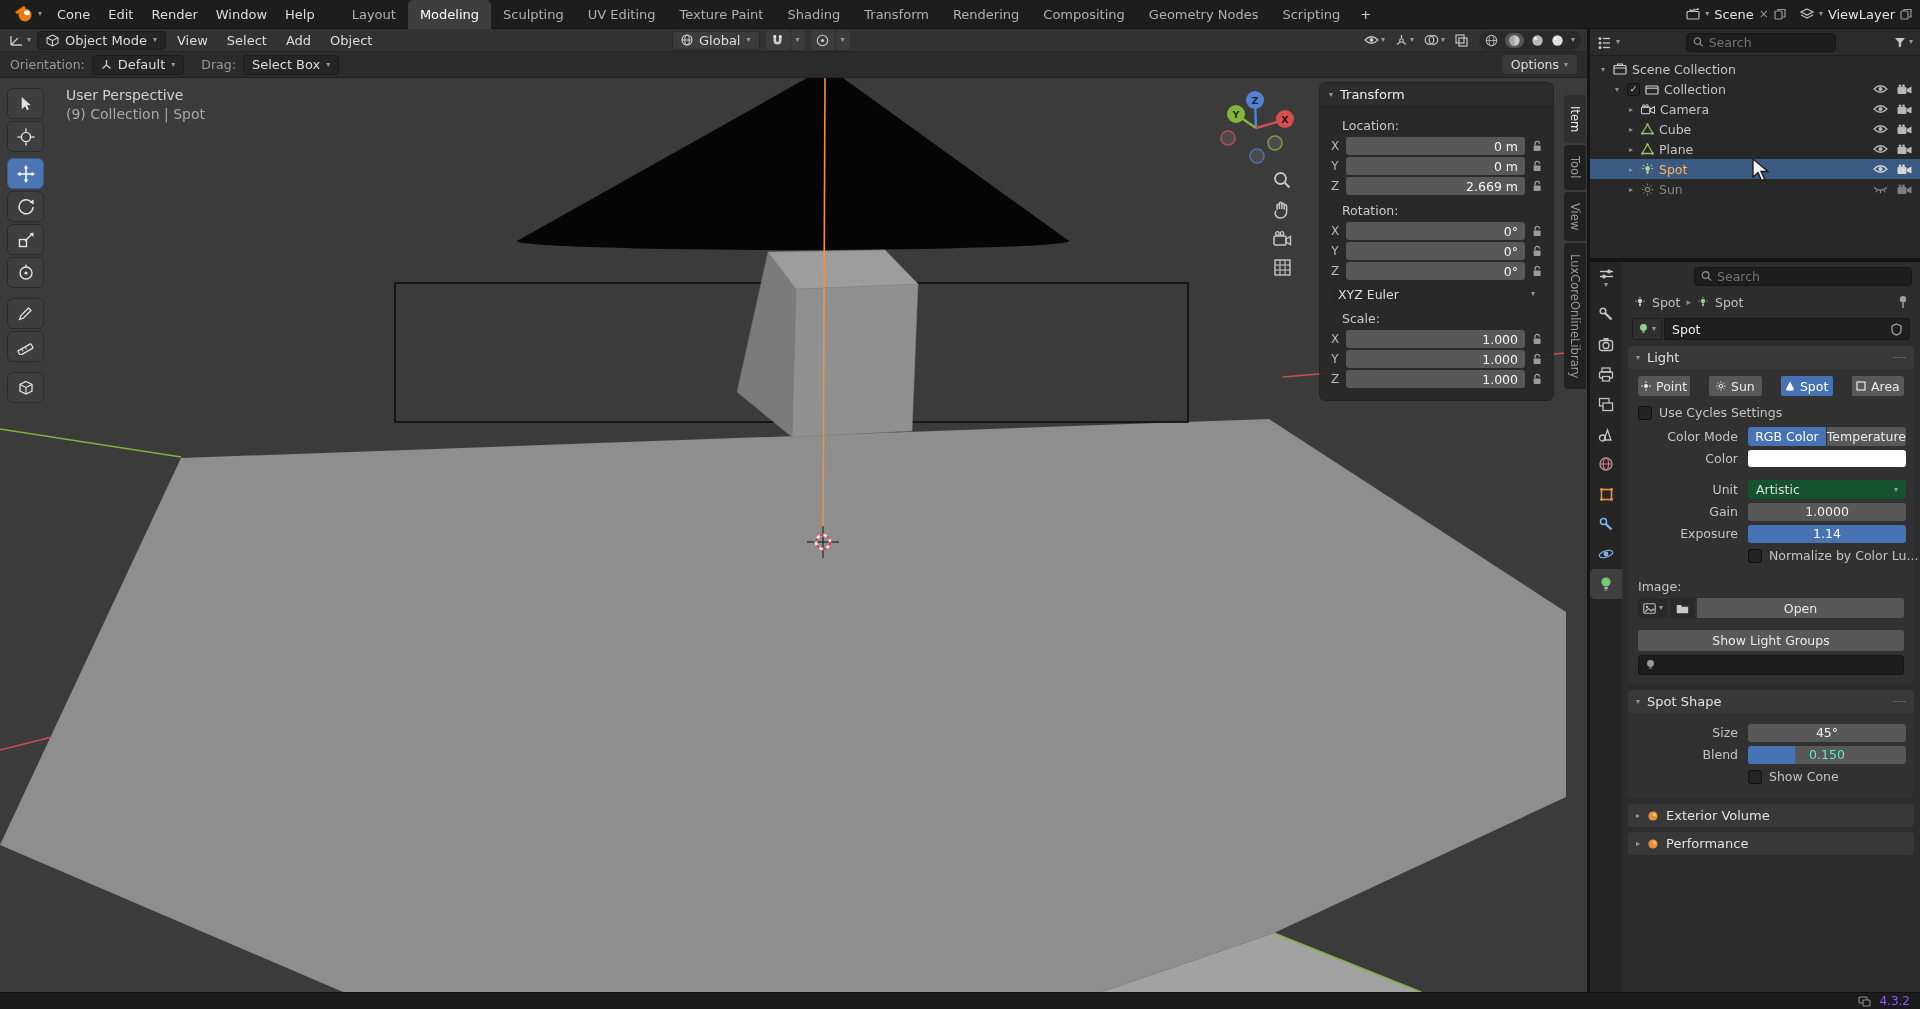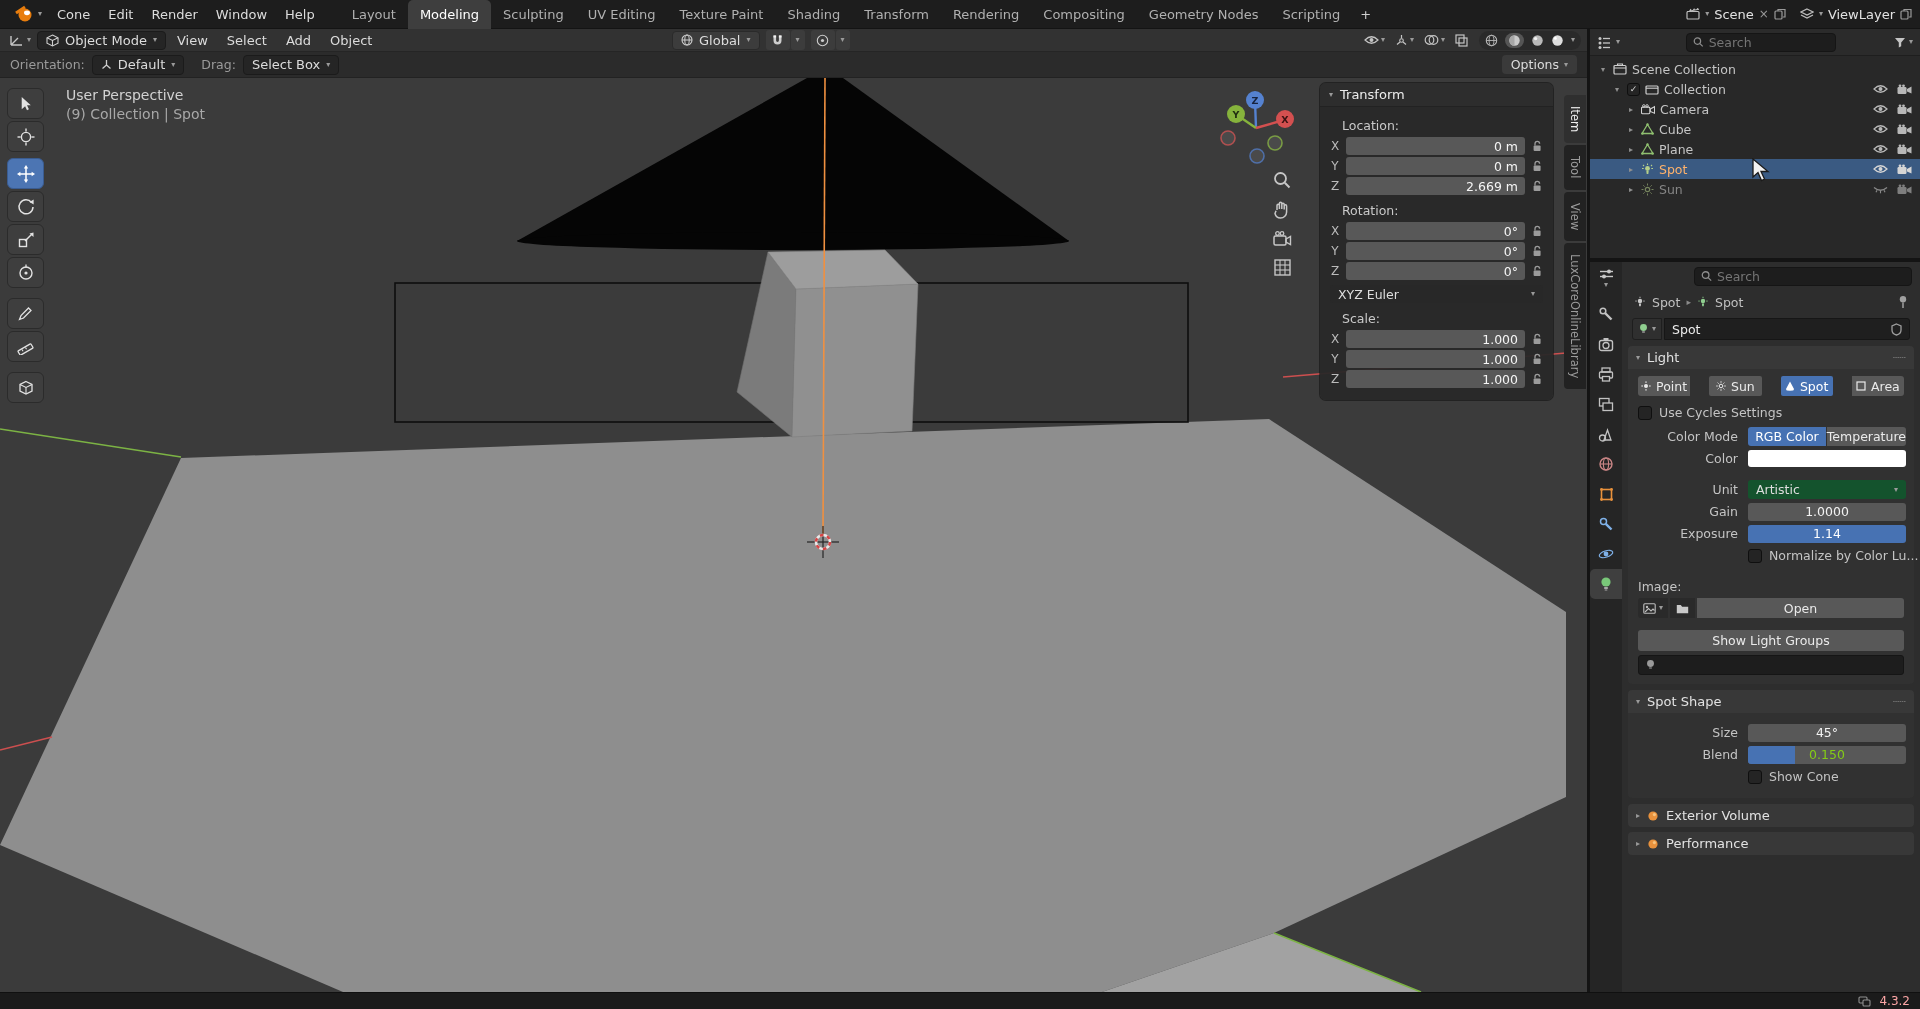--- a/index.html
+++ b/index.html
@@ -972,21 +972,21 @@
             <span class="plab">Size</span>
             <div class="pwid">
                 <div class="pfield">
                   <span>45°</span>
                 </div>
               </div>
           </div>
           <div class="prow">
             <span class="plab">Blend</span>
             <div class="pwid">
-              <div class="pfield" style="color:#84cc16">
+              <div class="pfield" style="color:#5eead4">
                 <div style="position:absolute;left:0;top:0;bottom:0;width:30%;background:#4772b3"></div>
                 <span style="position:relative">0.150</span>
               </div>
             </div>
           </div>
           <div class="prow">
             <span class="plab"></span>
             <div class="pwid" style="gap:7px">
               <span class="cb"></span>
               <span style="font-size:12.5px;color:#c4c4c4">Show Cone</span>
@@ -1013,21 +1013,21 @@
       </div>
     </div>
   </div>
 
   <div class="abs f" style="left:0;top:992px;width:1920px;height:17px;background:#1b1b1b;border-top:1px solid #101010;padding:0 10px">
     <div class="f" style="margin-left:auto;gap:8px">
       <svg width="13" height="11" viewBox="0 0 13 11">
           <rect x="1" y="1" width="8" height="6" rx="1" fill="none" stroke="#8f8f8f" stroke-width="1.1"></rect>
           <rect x="5" y="4" width="7" height="6" rx="1" fill="#1b1b1b" stroke="#8f8f8f" stroke-width="1.1"></rect>
         </svg>
-      <span style="font-size:12px;color:#fca5a5">4.3.2</span>
+      <span style="font-size:12px;color:#8b5cf6">4.3.2</span>
     </div>
   </div>
 
   <svg class="abs" style="left:1752px;top:158px" width="22" height="24" viewBox="0 0 22 24">
     <polygon points="1,1 1,19 6,14.5 9.5,22.5 12.5,21 9,13.5 16,13.5" fill="#f2f2f2" stroke="#1a1a1a" stroke-width="1.3"></polygon>
   </svg>
 
 </div>
 
 </body></html>

